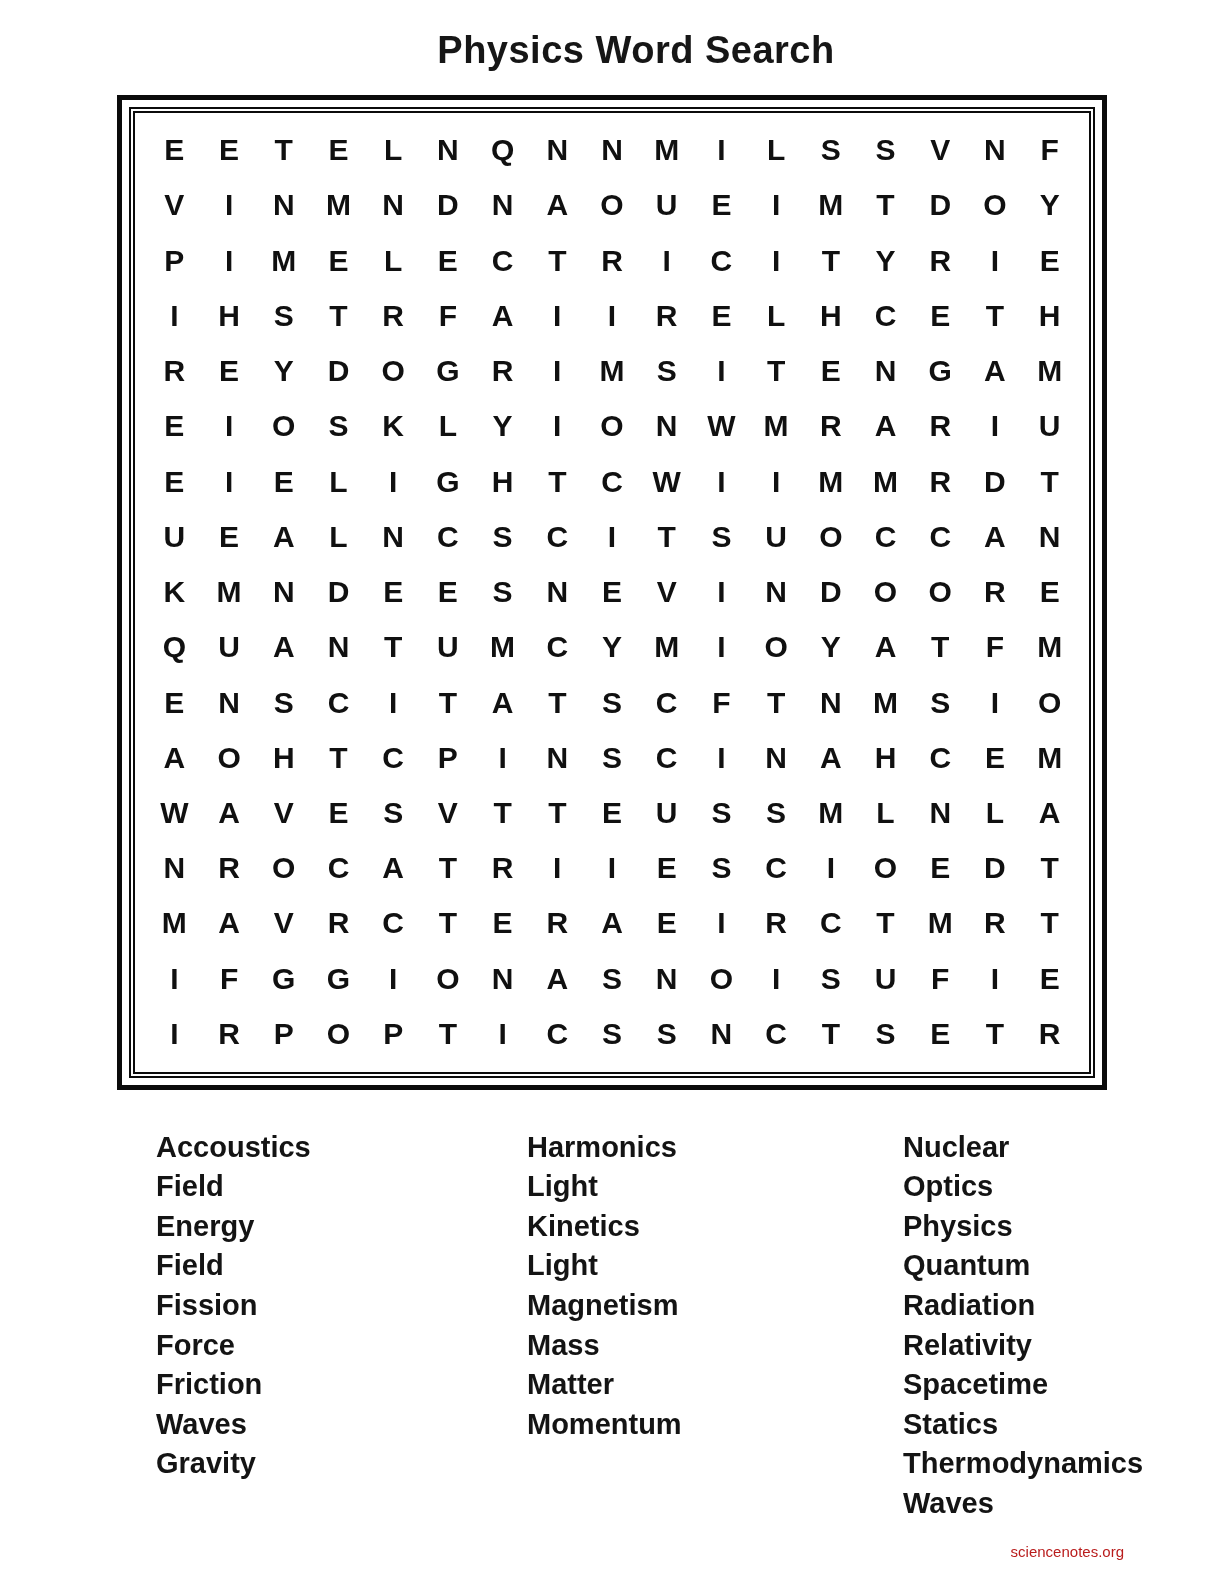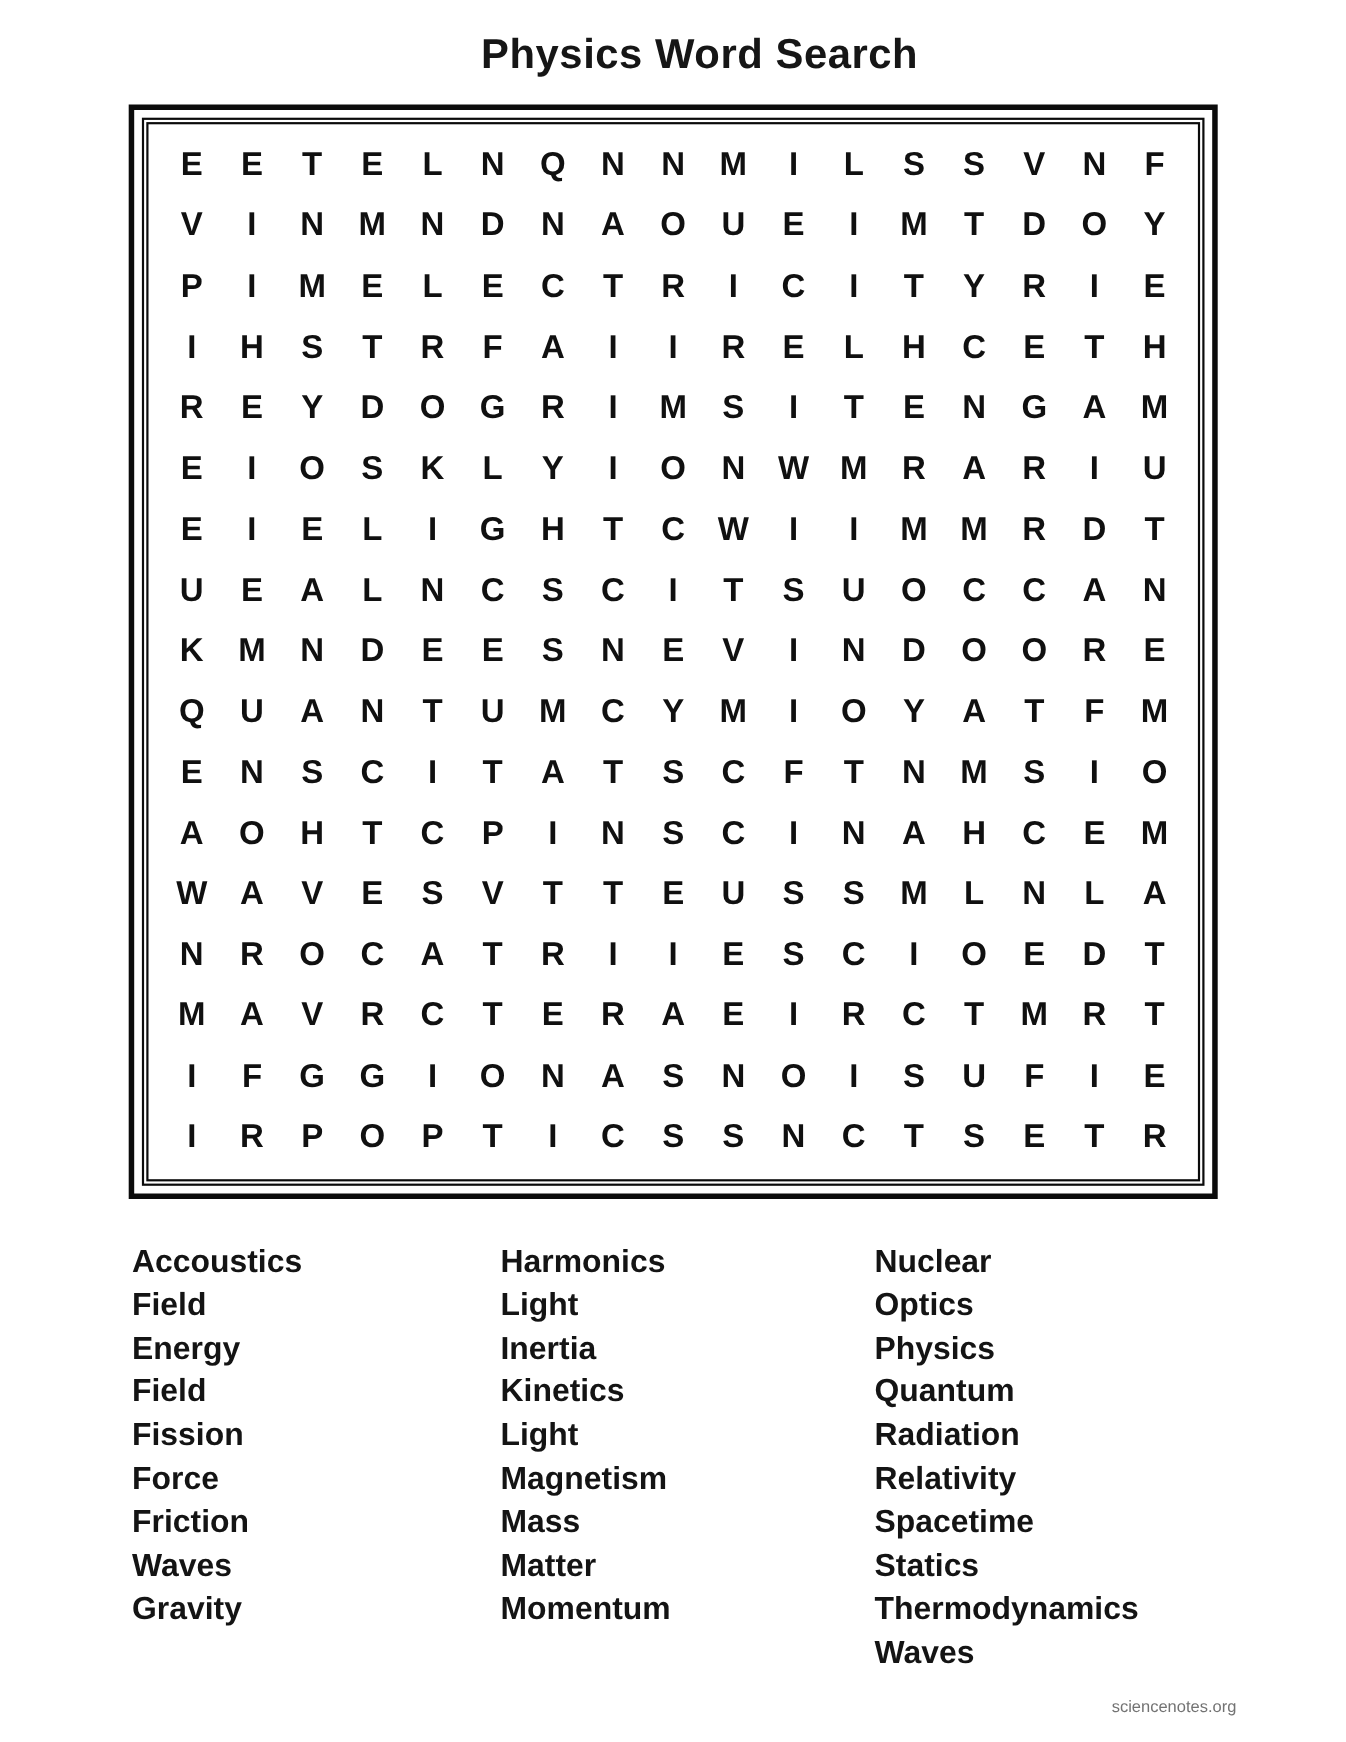--- a/index.html
+++ b/index.html
@@ -61,38 +61,38 @@
     justify-content: center;
     font-size: 30px;
     font-weight: 700;
     color: #101010;
   }
   .word-list {
     display: flex;
     flex-direction: row;
     margin: 38px 0 0 120px;
   }
-  .word-col { flex: 0 0 auto; }
+  .word-col { flex: 0 0 auto; margin-left: 36px; }
   .word-col-1 { width: 335px; }
   .word-col-2 { width: 340px; }
   .word-col-3 { width: 400px; }
   .word {
     font-size: 29px;
     font-weight: 700;
     line-height: 39.6px;
     color: #141414;
     white-space: nowrap;
   }
   .watermark {
     position: absolute;
     right: 100px;
     bottom: 24px;
     font-size: 15px;
     font-weight: 400;
-    color: #737373;
+    color: #b91c1c;
   }
 </style>
 </head>
 <body>
 
 <h1 class="title">Physics Word Search</h1>
 
 <div class="frame-outer">
   <div class="frame-mid">
     <div class="frame-inner">
@@ -399,21 +399,20 @@
       <div class="word">Field</div>
       <div class="word">Fission</div>
       <div class="word">Force</div>
       <div class="word">Friction</div>
       <div class="word">Waves</div>
       <div class="word">Gravity</div>
     </div>
   <div class="word-col word-col-2">
       <div class="word">Harmonics</div>
       <div class="word">Light</div>
-      <div class="word">Inertia</div>
       <div class="word">Kinetics</div>
       <div class="word">Light</div>
       <div class="word">Magnetism</div>
       <div class="word">Mass</div>
       <div class="word">Matter</div>
       <div class="word">Momentum</div>
     </div>
   <div class="word-col word-col-3">
       <div class="word">Nuclear</div>
       <div class="word">Optics</div>

